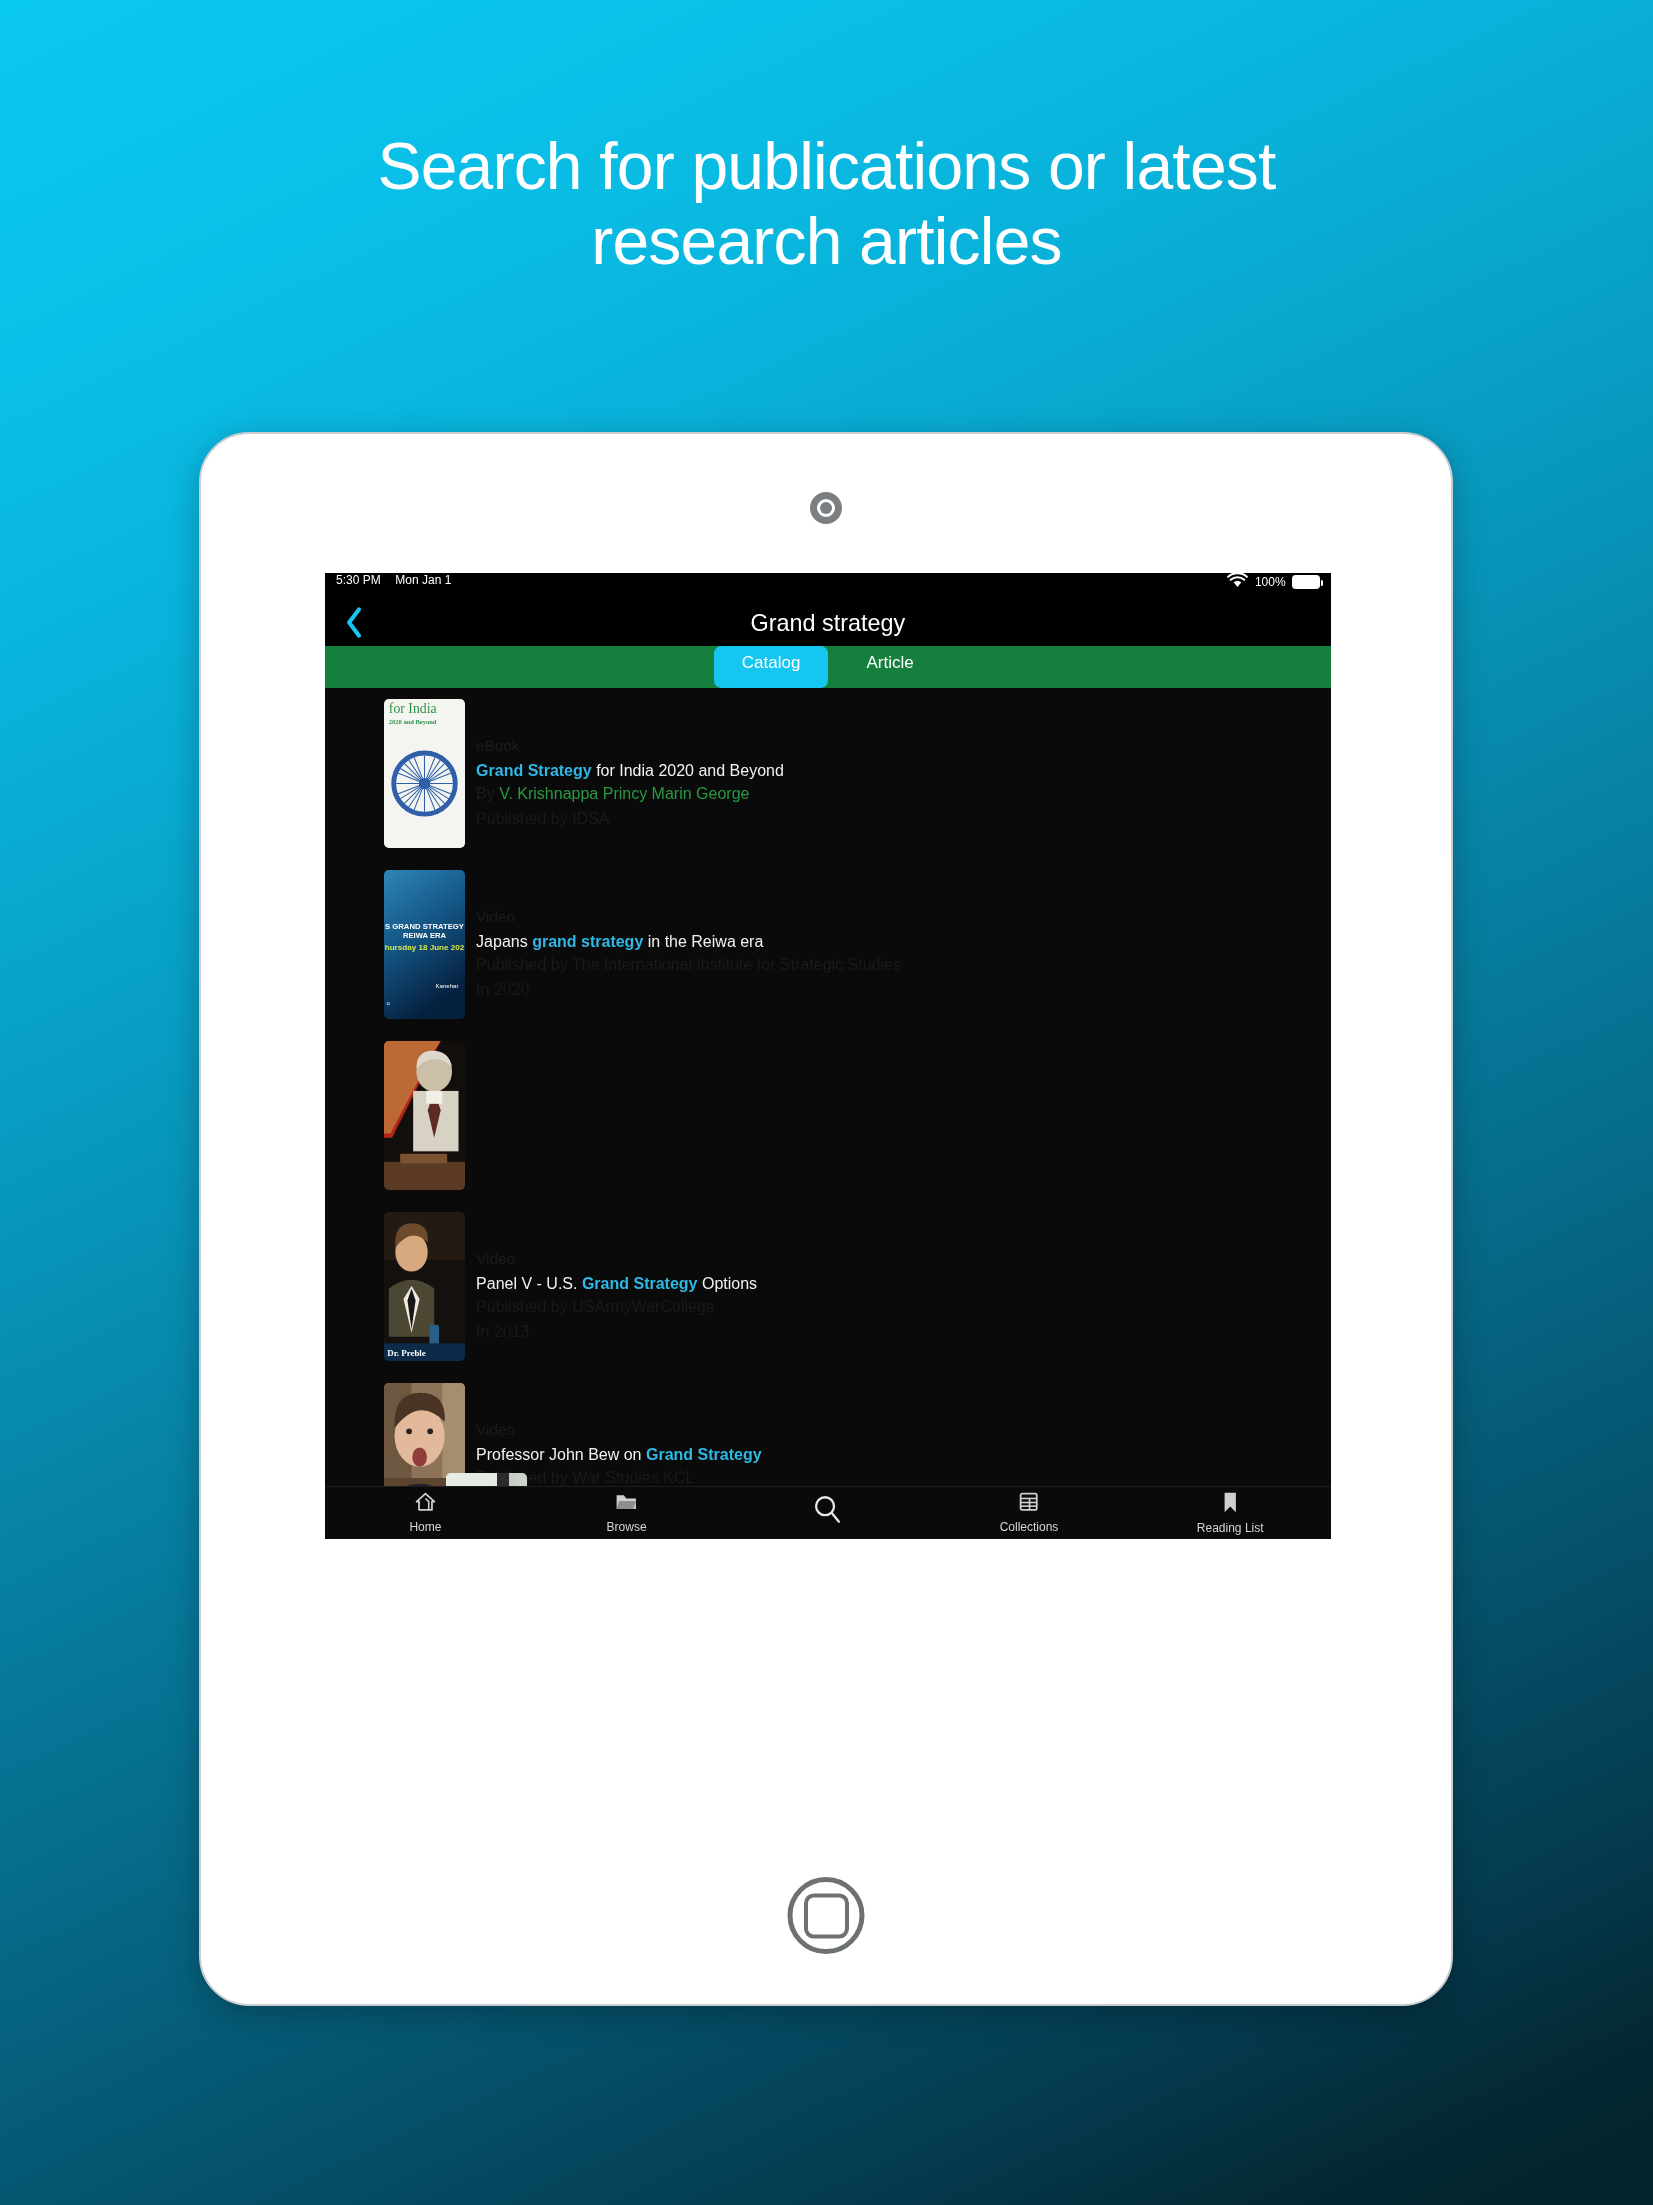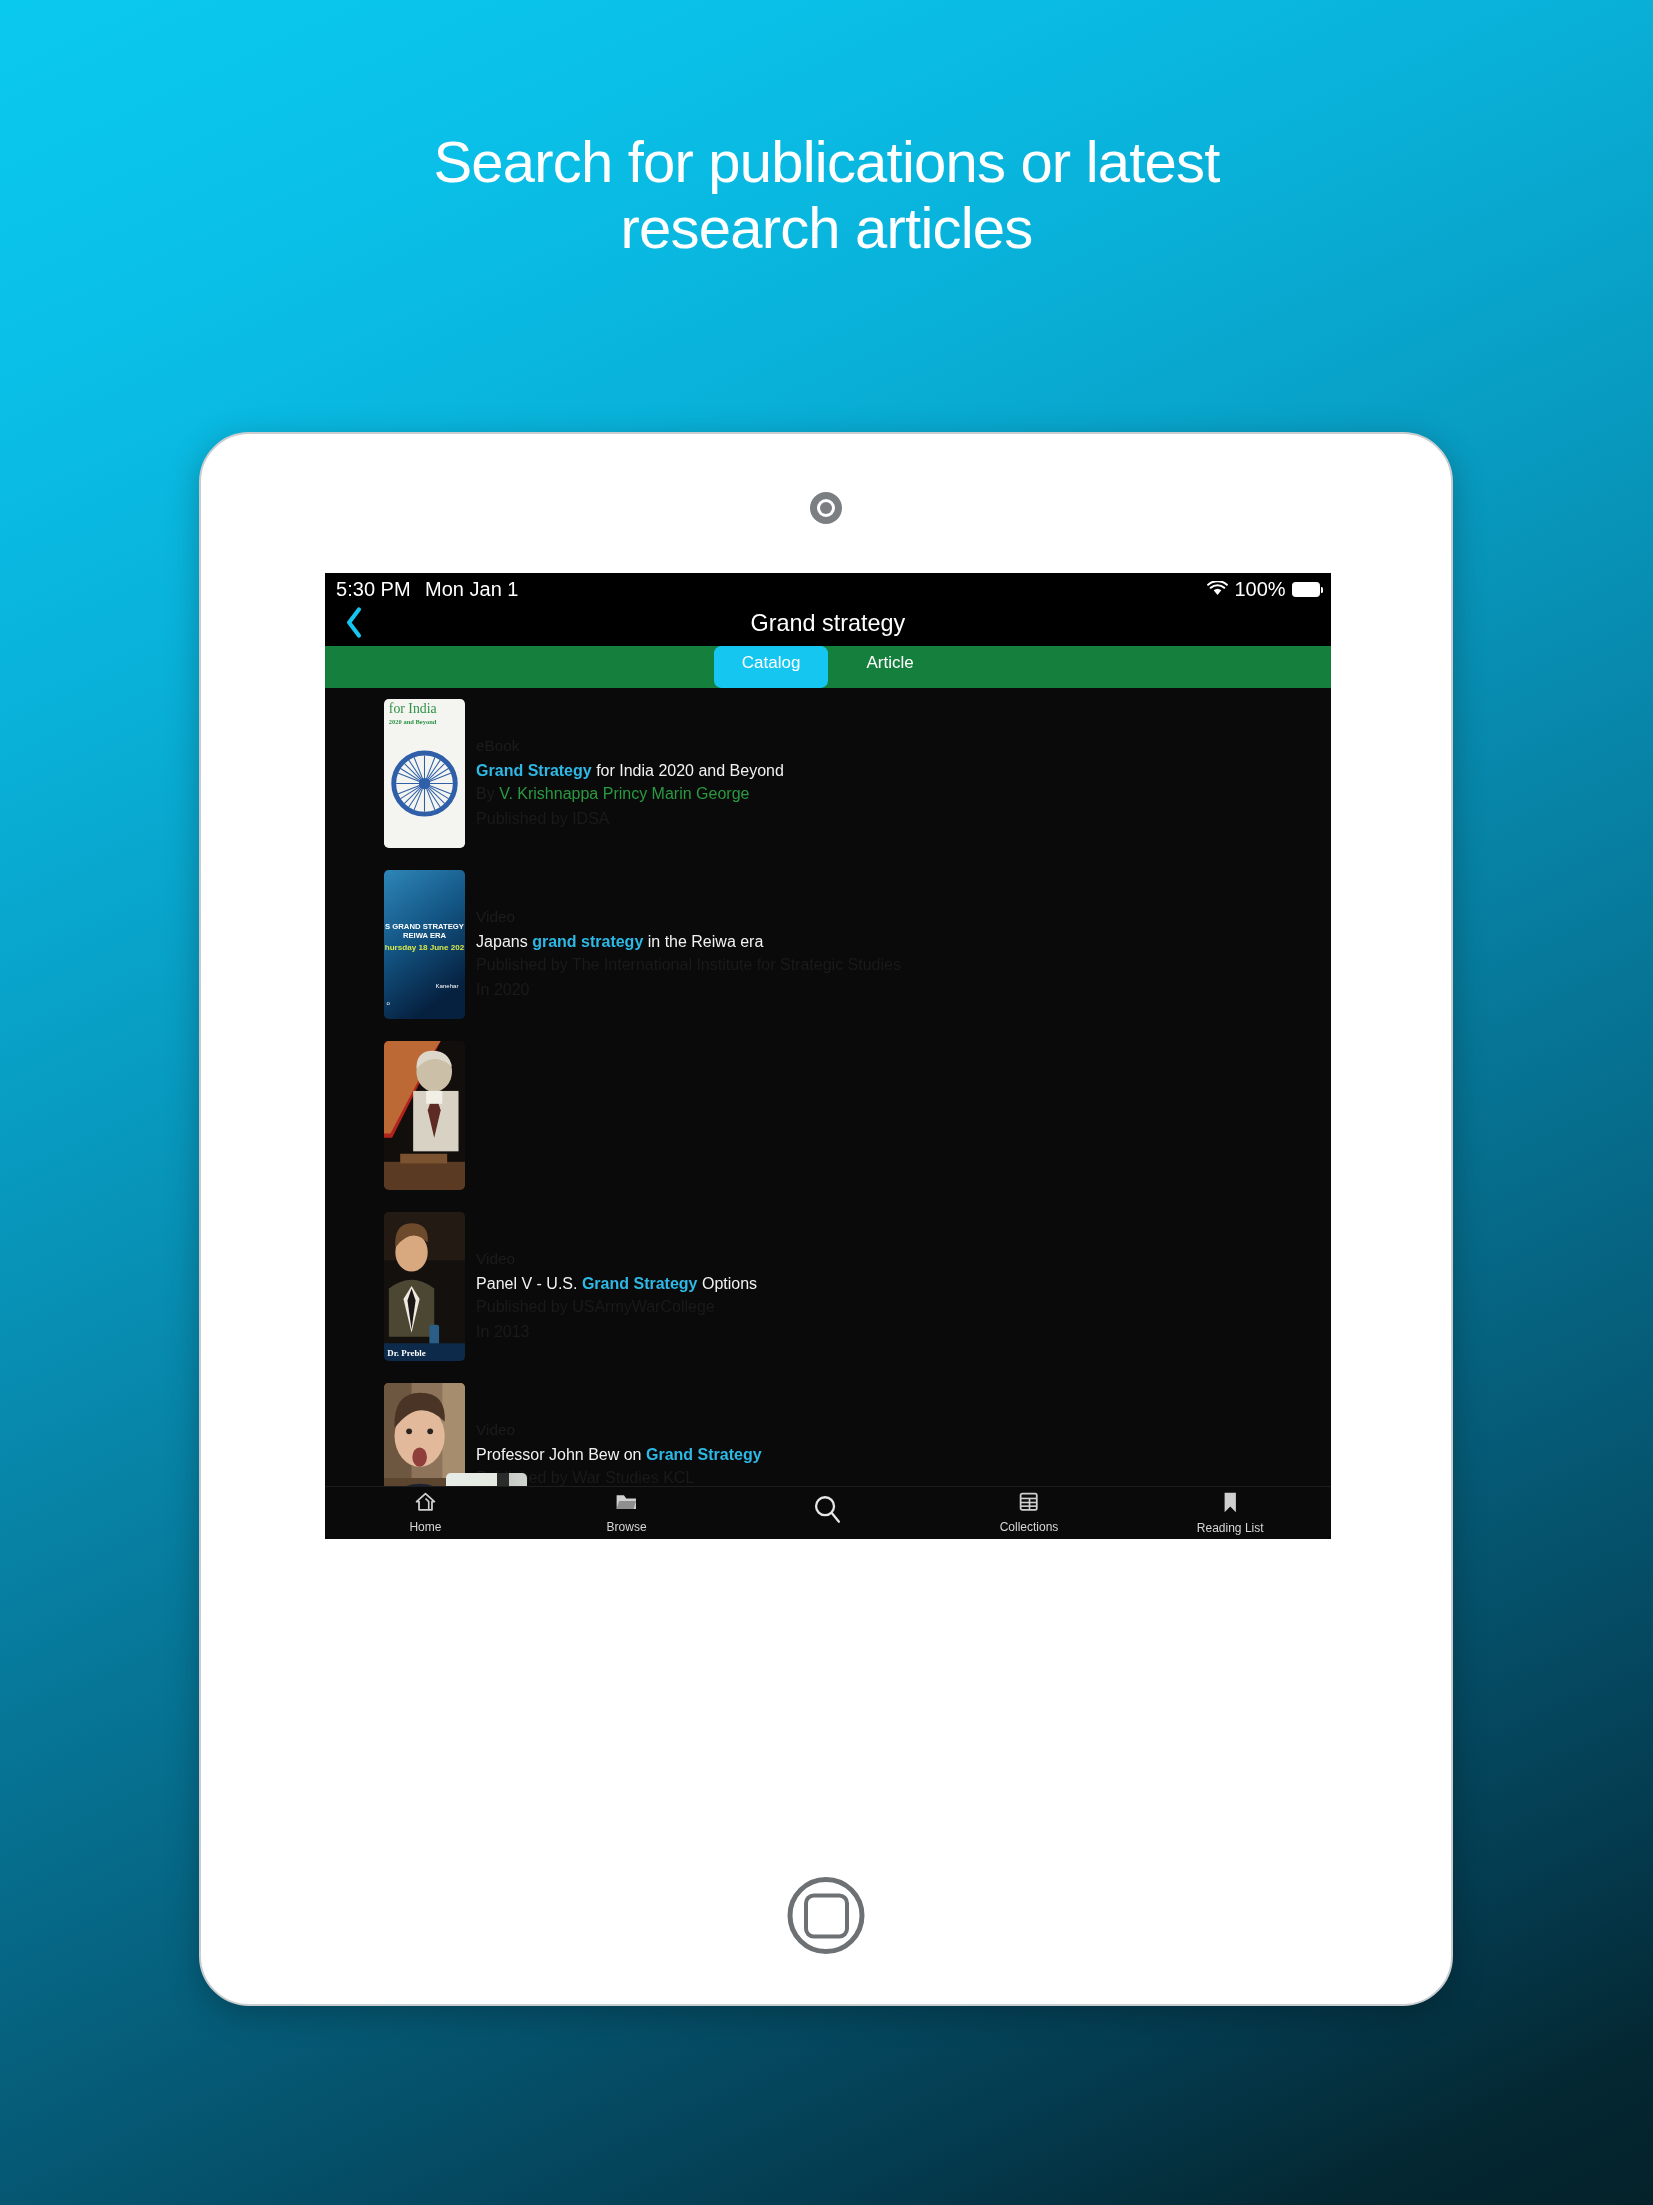--- a/index.html
+++ b/index.html
@@ -27,21 +27,21 @@
   }
 
   
   #headline {
     position: absolute;
     top: 129px;
     left: 0;
     width: 1653px;
     text-align: center;
     color: #ffffff;
-    font-size: 58px;
+    font-size: 66px;
     line-height: 1.14;
     font-weight: 400;
     letter-spacing: -0.8px;
   }
   #headline .hl-line { display: block; }
 
   
   #tablet {
     position: absolute;
     left: 199px;
@@ -108,23 +108,23 @@
     display: flex;
     flex-direction: column;
   }
 
   
   #statusbar {
     height: 28px;
     flex: none;
     background: #000;
     color: #ffffff;
-    font-size: 20px;
-    display: flex;
-    align-items: flex-end;
+    font-size: 12px;
+    display: flex;
+    align-items: flex-start;
     padding: 0 11.3px;
   }
   #statusbar .sb-left { display: flex; align-items: center; gap: 14.5px; }
   #statusbar .sb-right { margin-left: auto; display: flex; align-items: center; gap: 6.5px; }
   .wifi-icon { display: block; }
   .battery {
     width: 27.4px; height: 14.5px;
     border: 1.6px solid #ffffff;
     border-radius: 3.2px;
     position: relative;

